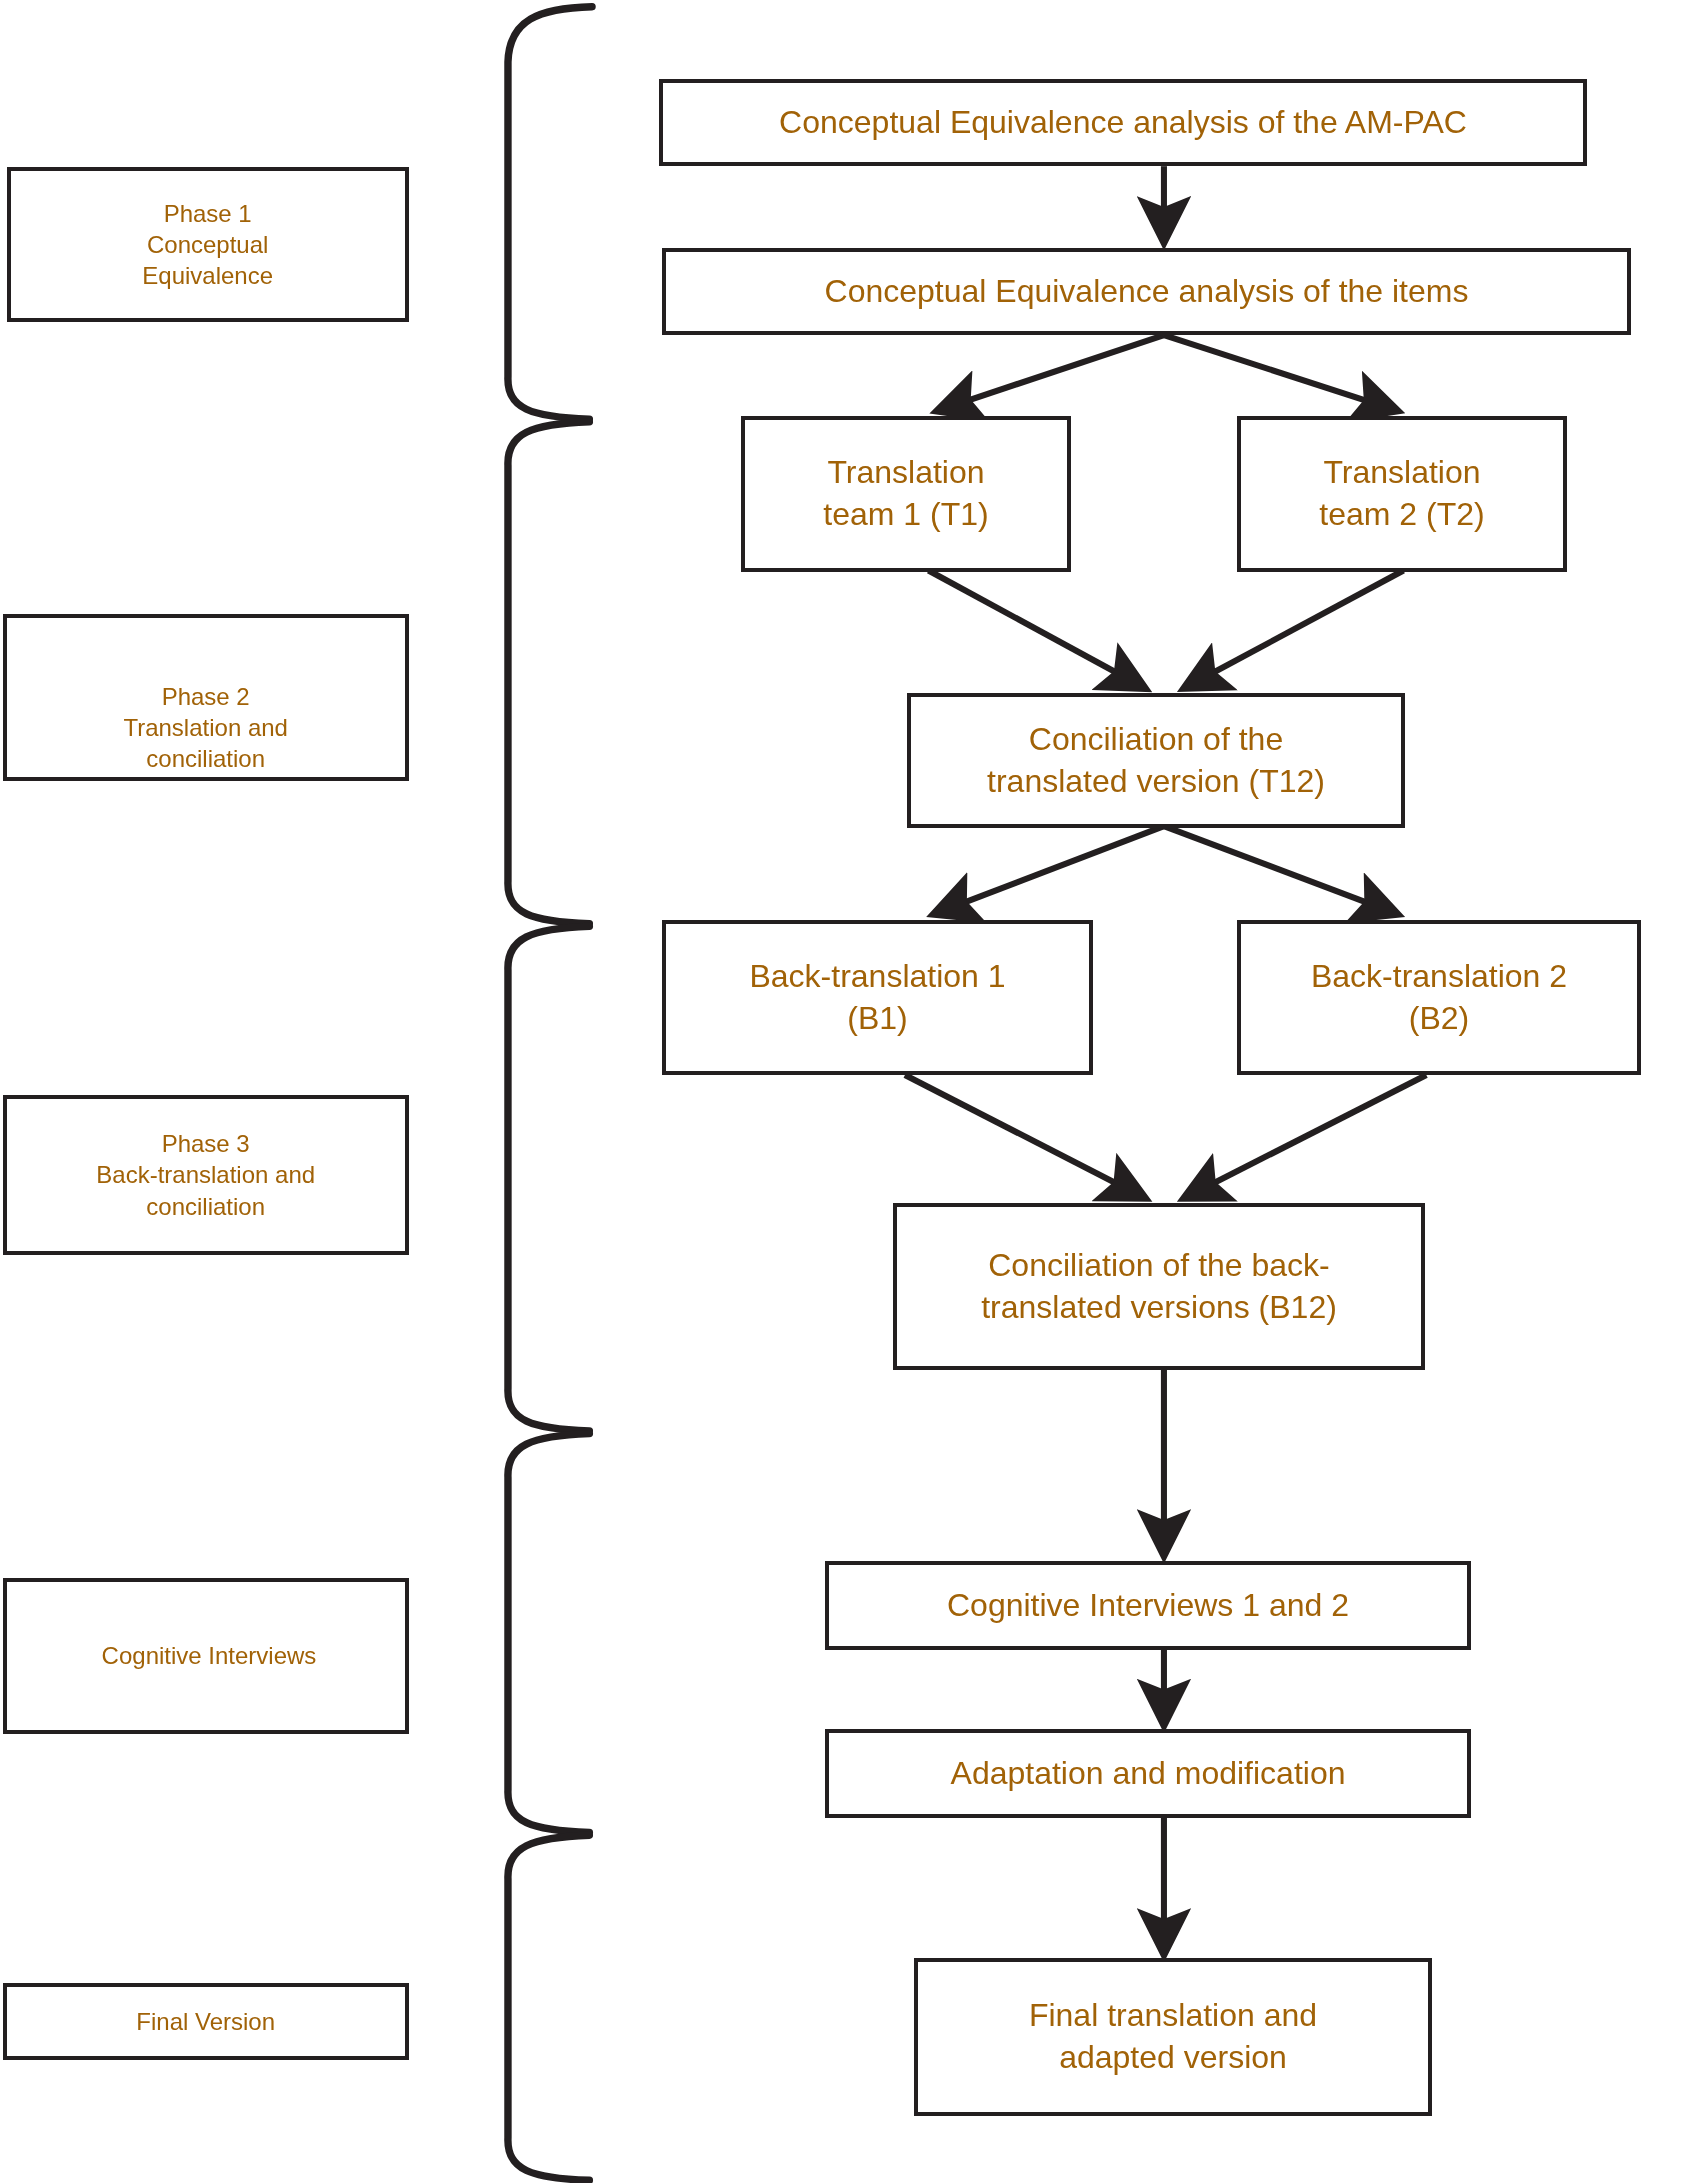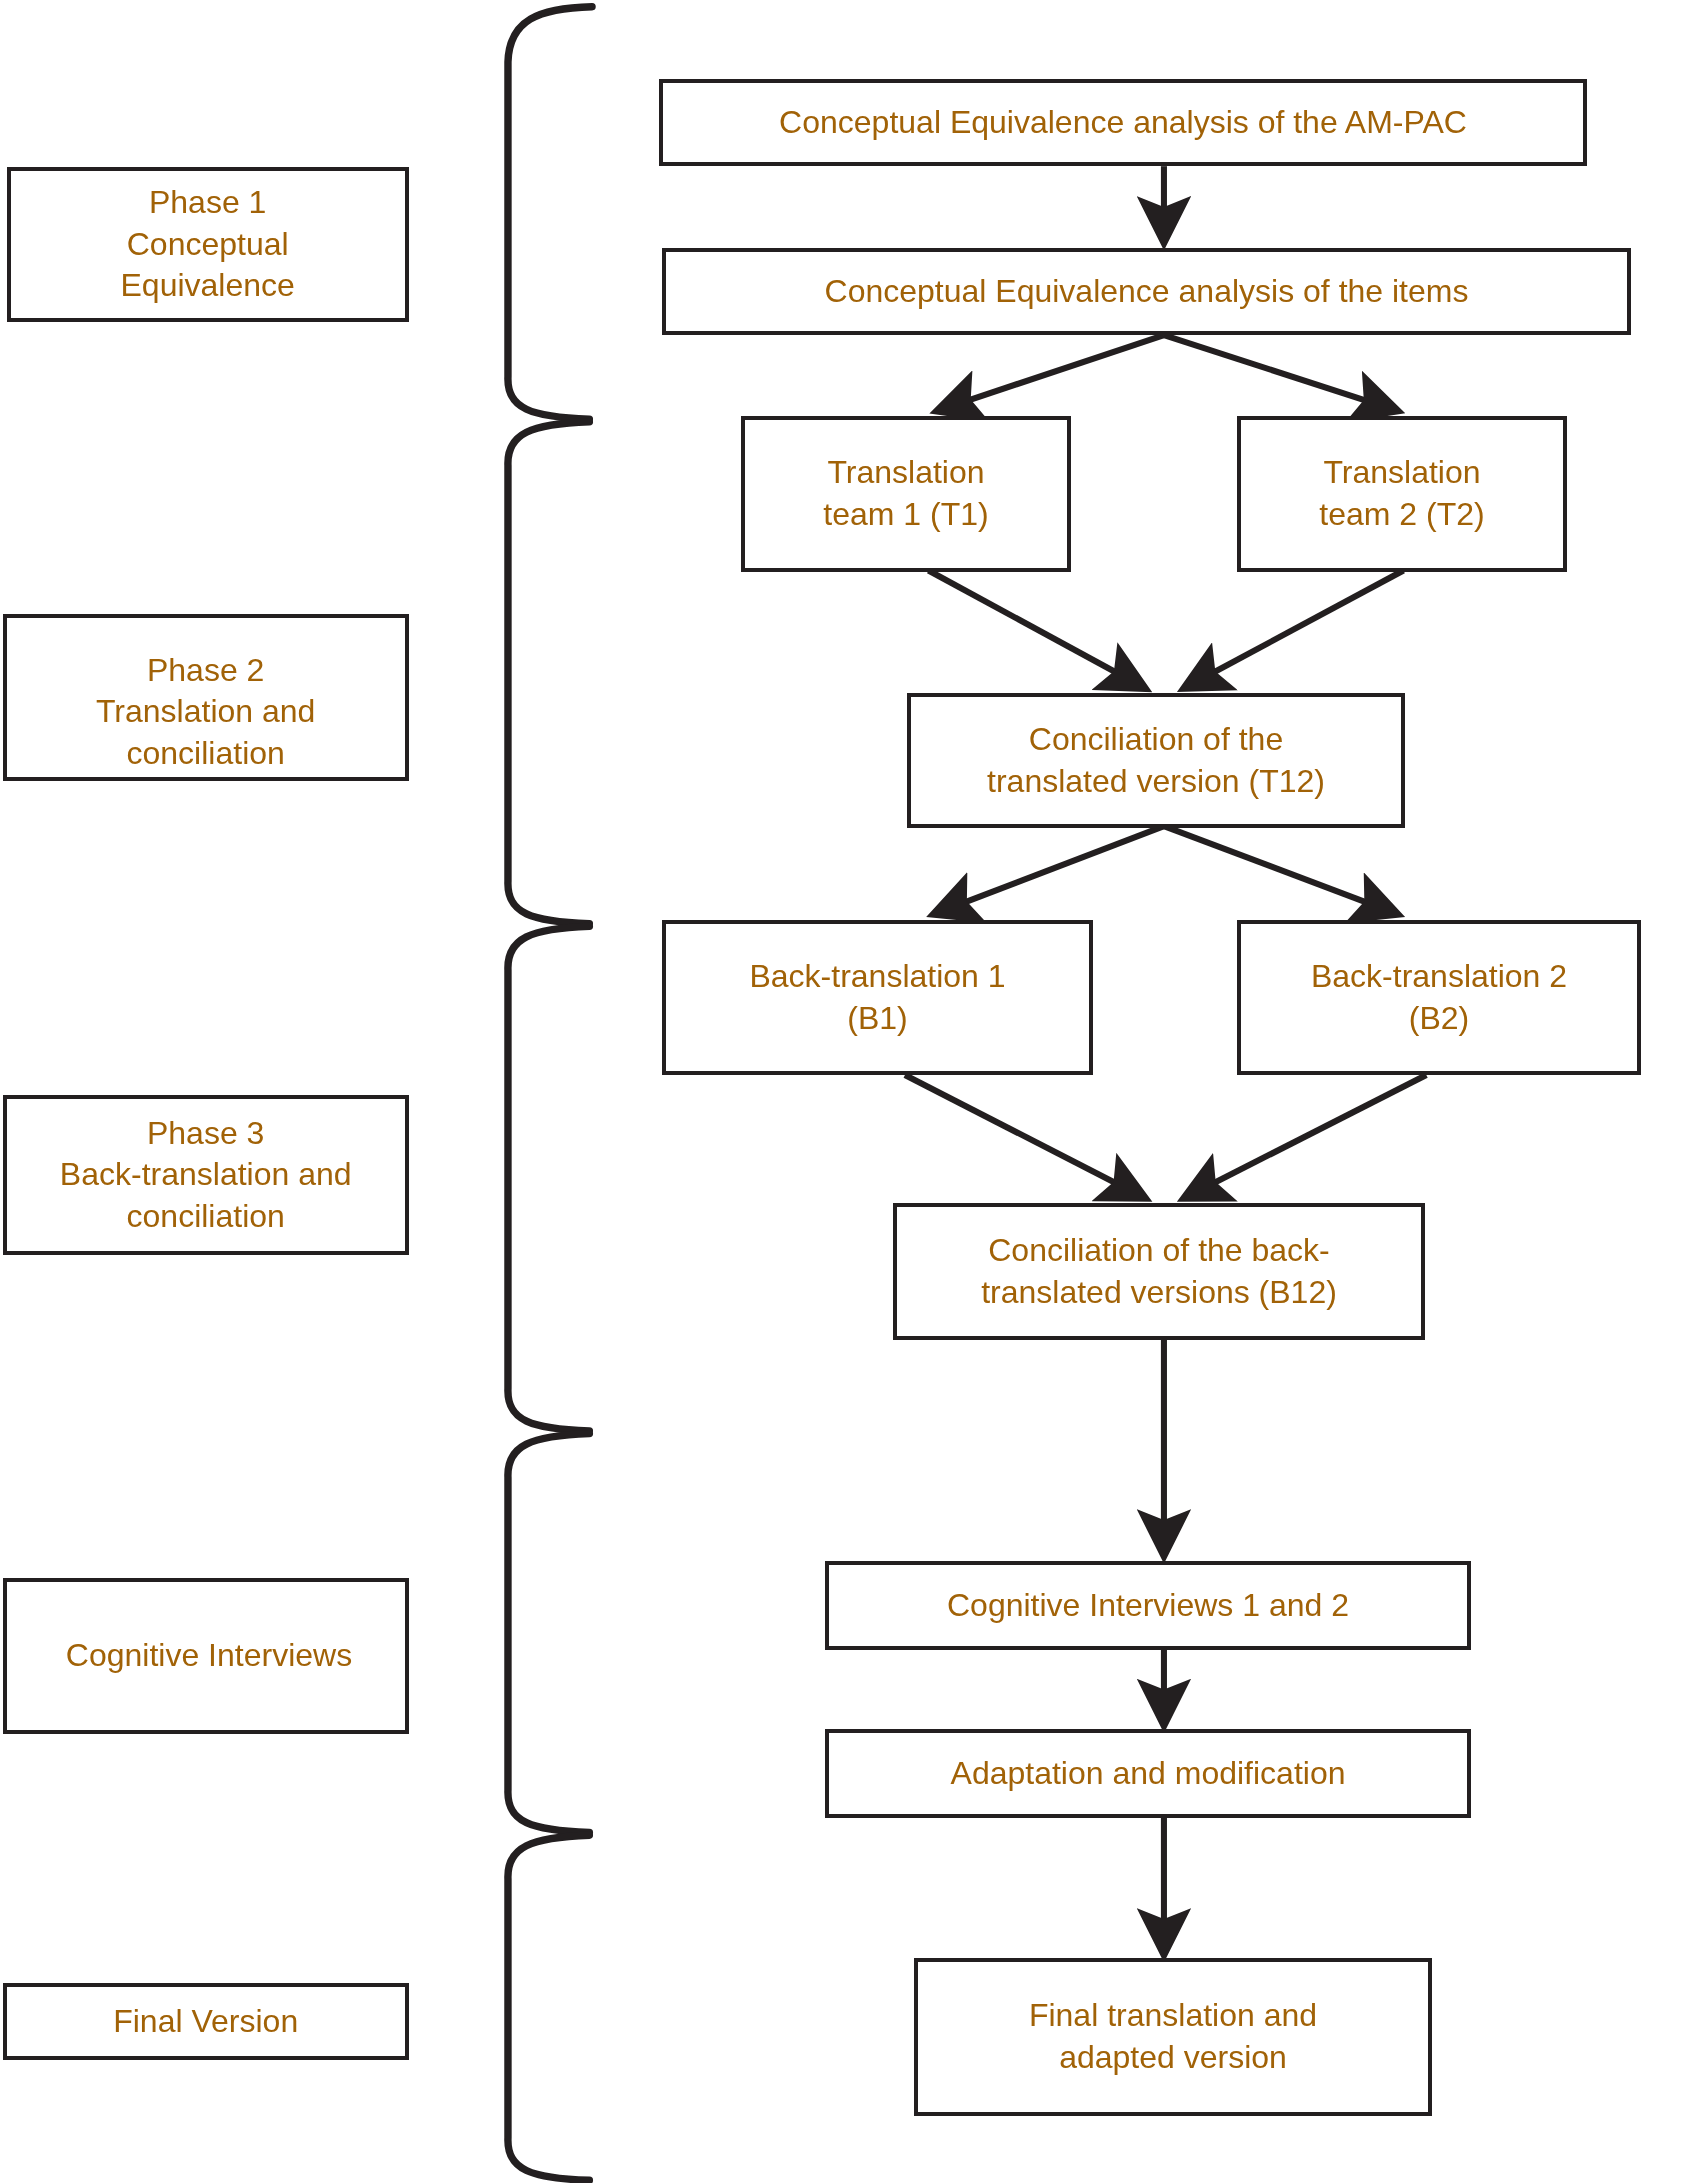--- a/index.html
+++ b/index.html
@@ -19,21 +19,21 @@
     background:#ffffff;
     display:flex;
     align-items:center;
     justify-content:center;
     text-align:center;
     line-height:1.30;
     font-size:32px;
     color:#a16207;
     padding:2.7px 9.4px;
   }
-  .phase-box { font-size:32px; }
+  .phase-box { font-size:24px; }
   .flow-box  { font-size:32px; }
 
   .brace-layer, .arrow-layer {
     position:absolute; left:0; top:0; width:1682px; height:2183px;
     pointer-events:none;
   }
   .lbl { white-space:pre-line; }
 </style>
 </head>
 <body>
@@ -141,21 +141,21 @@
   <div class="box flow-box" style="left:662px; top:920px; width:431px; height:155px;">
     <span class="lbl">Back-translation 1
 (B1)</span>
   </div>
 
   <div class="box flow-box" style="left:1237px; top:920px; width:404px; height:155px;">
     <span class="lbl">Back-translation 2
 (B2)</span>
   </div>
 
-  <div class="box flow-box" style="left:893px; top:1203px; width:532px; height:137px;">
+  <div class="box flow-box" style="left:893px; top:1203px; width:532px; height:167px;">
     <span class="lbl">Conciliation of the back-
 translated versions (B12)</span>
   </div>
 
   <div class="box flow-box" style="left:825px; top:1561px; width:646px; height:89px;">
     <span class="lbl">Cognitive Interviews 1 and 2</span>
   </div>
 
   <div class="box flow-box" style="left:825px; top:1729px; width:646px; height:89px;">
     <span class="lbl">Adaptation and modification</span>

